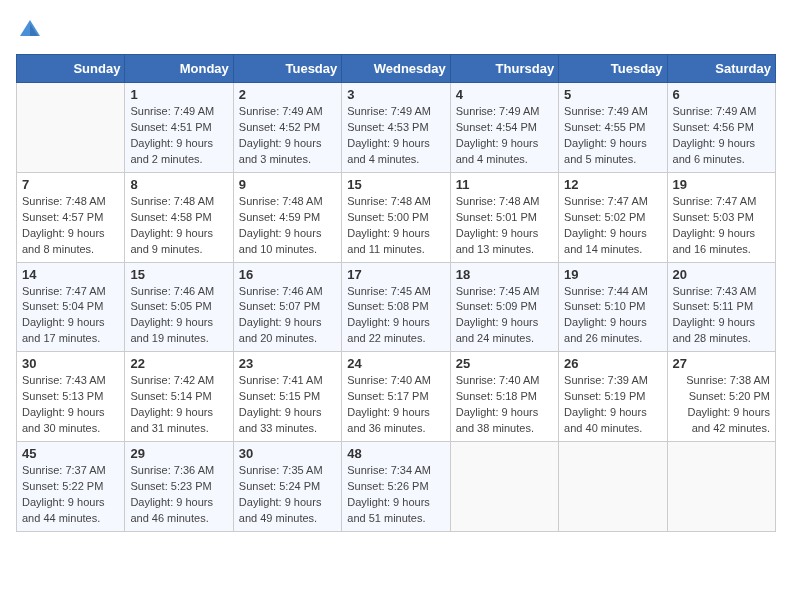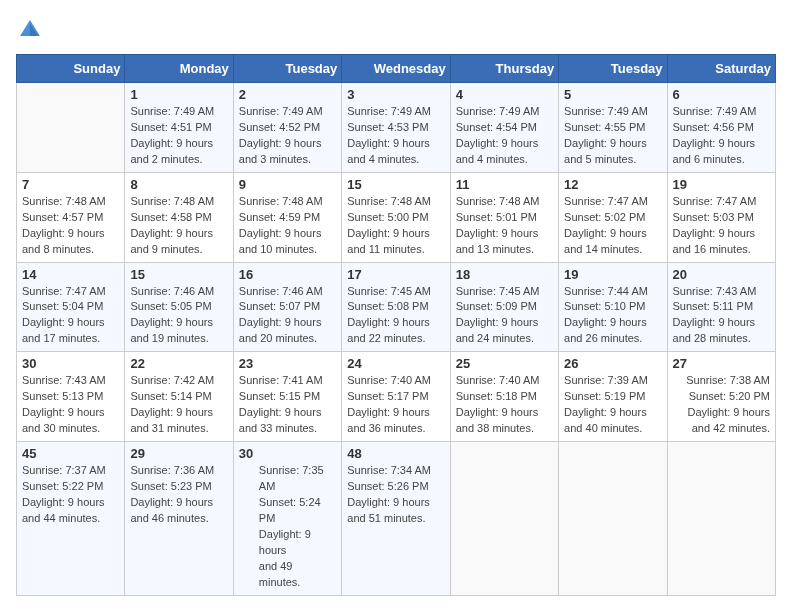--- a/index.html
+++ b/index.html
@@ -332,21 +332,21 @@
         </td>
         <td>
           <span class="day-number">29</span>
           <div class="day-info" style="white-space: pre-line;">Sunrise: 7:36 AM
 Sunset: 5:23 PM
 Daylight: 9 hours
 and 46 minutes.</div>
         </td>
         <td>
           <span class="day-number">30</span>
-          <div class="day-info" style="white-space: pre-line; margin-left: 20px;">Sunrise: 7:35 AM
+          <div class="day-info" style="white-space: pre-line;">Sunrise: 7:35 AM
 Sunset: 5:24 PM
 Daylight: 9 hours
 and 49 minutes.</div>
         </td>
         <td>
           <span class="day-number">48</span>
           <div class="day-info" style="white-space: pre-line;">Sunrise: 7:34 AM
 Sunset: 5:26 PM
 Daylight: 9 hours
 and 51 minutes.</div>

